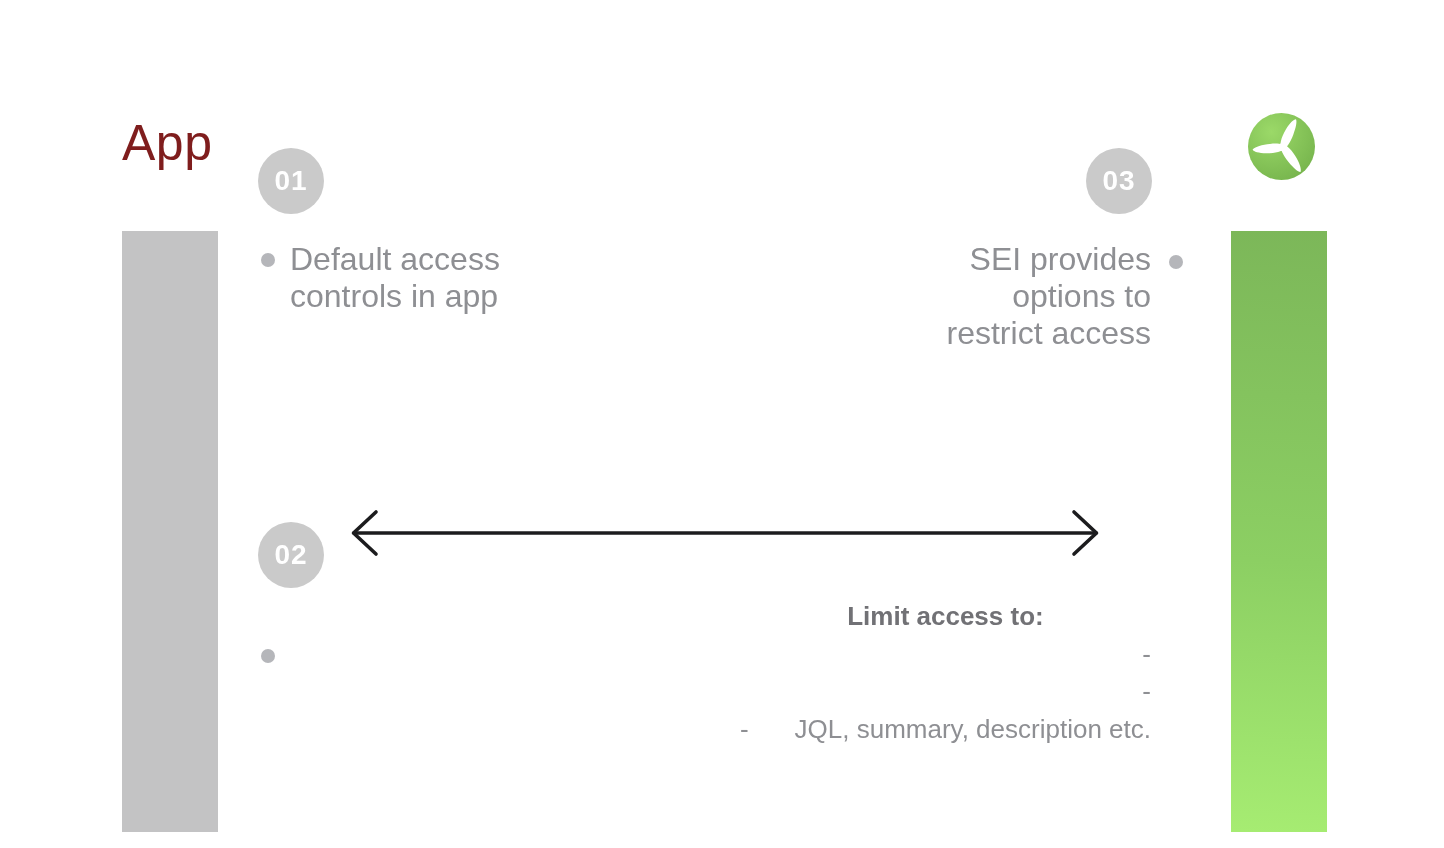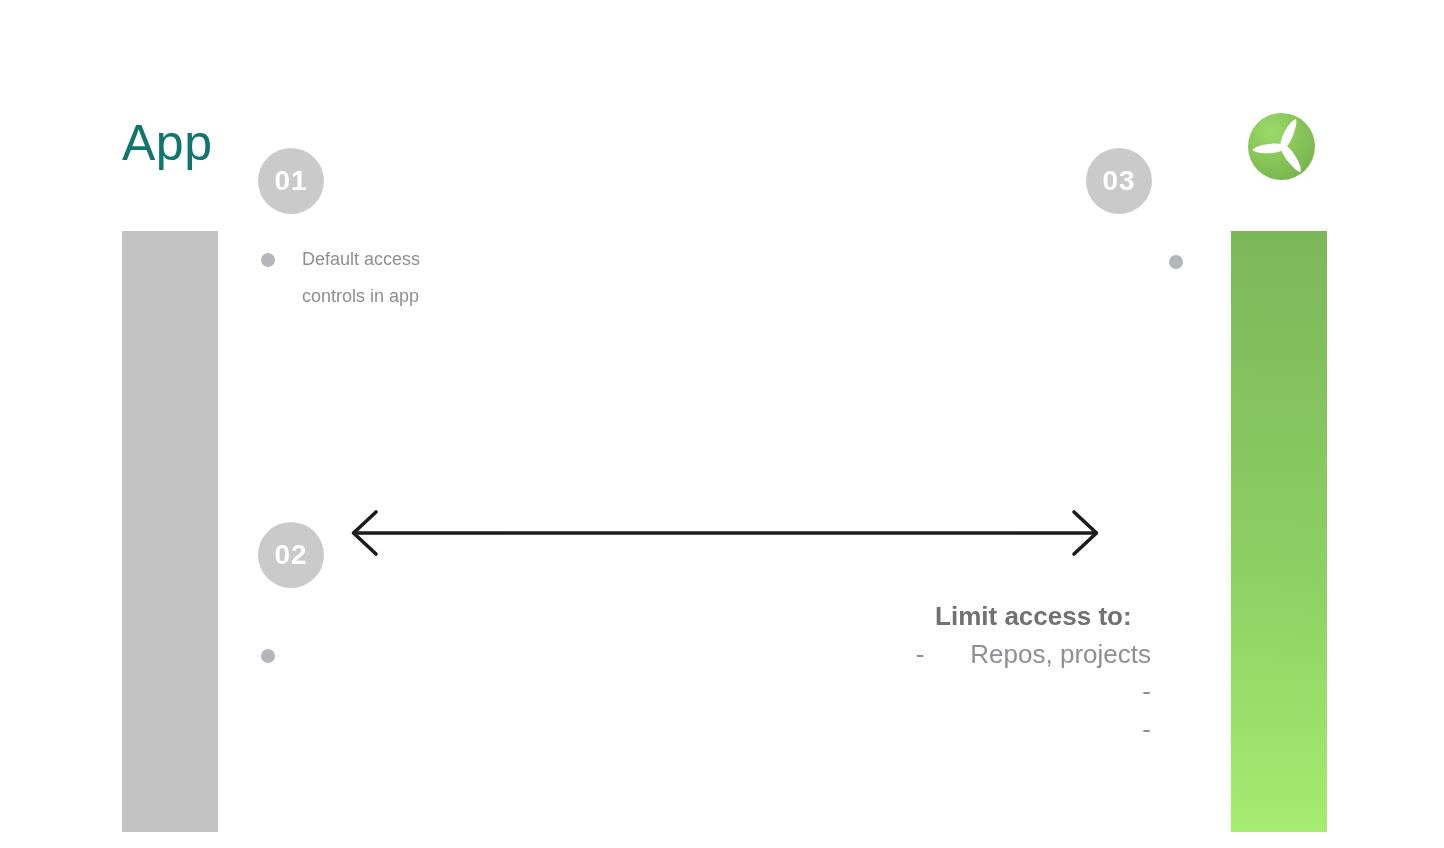--- a/index.html
+++ b/index.html
@@ -14,41 +14,40 @@
   html,body{margin:0;padding:0;background:#ffffff;}
   .canvas{
     position:relative;
     width:1444px;height:848px;
     overflow:hidden;
     background:#ffffff;
     font-family:"Liberation Sans","DejaVu Sans",sans-serif;
   }
   .app-title{
     position:absolute;left:122px;top:118px;
-    font-size:50px;font-weight:400;color:#0f766e;
+    font-size:50px;font-weight:400;color:#7f1d1d;
     letter-spacing:0.5px;line-height:1;
   }
   .side-bar{position:absolute;top:231px;height:601px;width:96px;}
   .side-bar.left{left:122px;background:var(--bar-gray);}
   .side-bar.right{left:1231px;background:linear-gradient(183deg,var(--green-top) 0%,#8ccf63 55%,var(--green-bottom) 100%);}
   .logo{position:absolute;left:1248px;top:113px;width:67px;height:67px;}
   .step-circle{
     position:absolute;width:66px;height:66px;border-radius:50%;
     background:var(--circle-gray);
     display:flex;align-items:center;justify-content:center;
     color:#ffffff;font-weight:700;font-size:28px;letter-spacing:1px;
   }
   .step-circle.n01{left:258px;top:148px;}
   .step-circle.n02{left:258px;top:522px;}
   .step-circle.n03{left:1086px;top:148px;}
   .step-text{
     position:absolute;
-    font-size:18px;line-height:37px;color:var(--text-gray);
+    font-size:32px;line-height:37px;color:var(--text-gray);
     white-space:pre-line;
-    margin-left:12px;
   }
   .step-text.t01{left:290px;top:241px;text-align:left;}
   .step-text.t02{left:290px;top:637px;text-align:left;}
   .step-text.t03{right:293px;top:241px;text-align:right;}
   .bullet{
     position:absolute;width:14px;height:14px;border-radius:50%;
     background:#b5b6ba;
   }
   .bullet.b01{left:261px;top:253px;}
   .bullet.b02{left:261px;top:649px;}
@@ -100,38 +99,41 @@
 
   <div class="step-circle n02">
     <span>02</span>
   </div>
   <span class="bullet b02"></span>
 
   <div class="step-circle n03">
     <span>03</span>
   </div>
   <span class="bullet b03"></span>
+  <div class="step-text t03">SEI provides
+options to
+restrict access</div>
 
   <div class="arrow-wrap">
     <svg width="760" height="60" viewBox="0 0 760 60">
       <g stroke="#1c1c1e" stroke-width="3.6" fill="none" stroke-linecap="round" stroke-linejoin="round">
         <line x1="9" y1="30" x2="751" y2="30"></line>
         <path d="M31,9 L8.5,30 L31,51"></path>
         <path d="M729,9 L751.5,30 L729,51"></path>
       </g>
     </svg>
   </div>
 
   <div class="limit-block">
     <div class="limit-heading">Limit access to:</div>
     <div class="limit-row">
       <span>-</span>
-      <span>Repos, projects</span>
     </div>
     <div class="limit-row">
       <span>-</span>
     </div>
     <div class="limit-row">
       <span>-</span>
+      <span>JQL, summary, description etc.</span>
     </div>
   </div>
 
 </div>
 
 </body></html>

